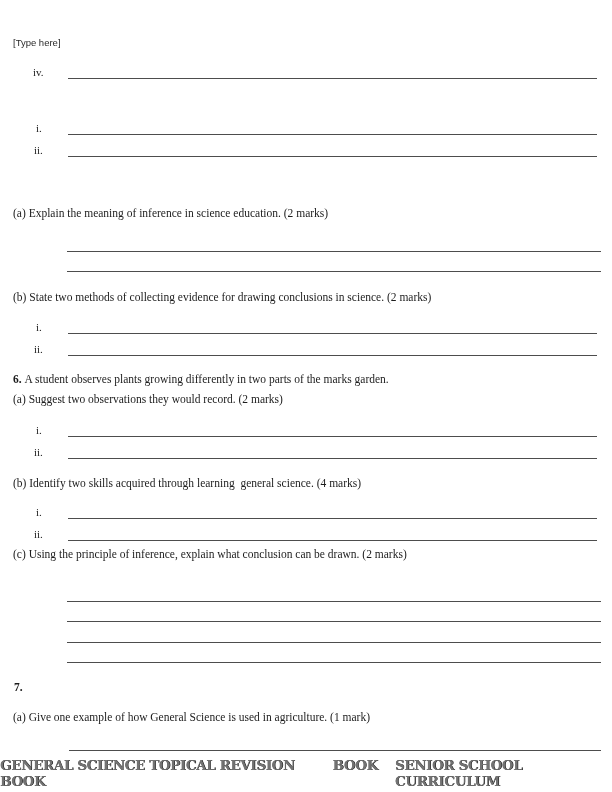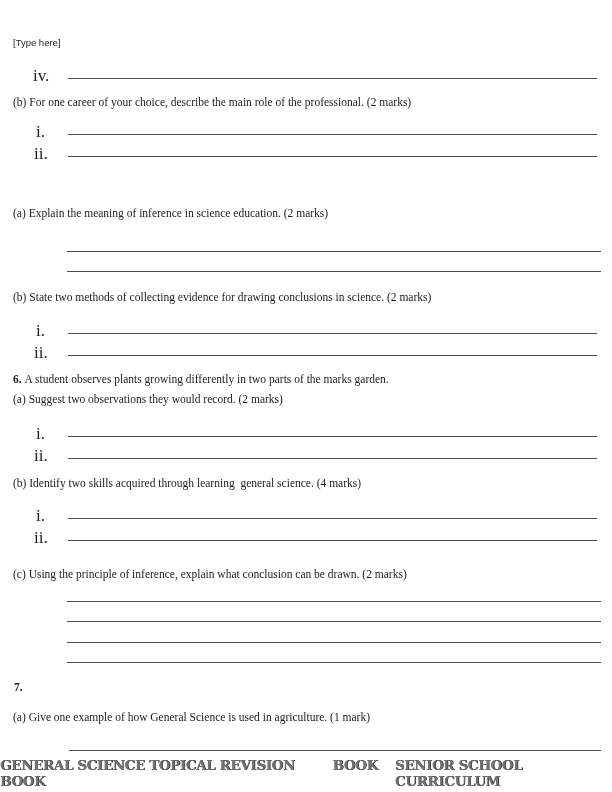--- a/index.html
+++ b/index.html
@@ -19,21 +19,21 @@
     white-space:pre-wrap;
   }
   .bold { font-weight:bold; }
   .note {
     font-family:"Liberation Sans", sans-serif;
     font-size:9.5px;
     color:#2b2b2b;
   }
   .lbl {
     position:absolute;
-    font-size:17px;
+    font-size:11px;
   }
   .wline {
     position:absolute;
     height:1px;
     background:#4d4d4d;
   }
   .q6intro { display:flex; }
   .footer {
     position:absolute;
     left:0; right:0;
@@ -53,21 +53,20 @@
 </head>
 <body>
 
 <div class="page">
 
   <div class="t note" style="left:13px; top:37px;">[Type here]</div>
 
   <div class="lbl" style="left:33px; top:66px;">iv.</div>
   <div class="wline" style="left:68px; top:78px; width:529px;"></div>
 
-  <div class="t" style="left:13px; top:95px;">(b) For one career of your choice, describe the main role of the professional. (2 marks)</div>
   <div class="lbl" style="left:36px; top:122px;">i.</div>
   <div class="wline" style="left:68px; top:134px; width:529px;"></div>
   <div class="lbl" style="left:34px; top:144px;">ii.</div>
   <div class="wline" style="left:68px; top:156px; width:529px;"></div>
 
 
   <div class="t" style="left:13px; top:206px;">(a) Explain the meaning of inference in science education. (2 marks)</div>
   <div class="wline" style="left:67px; top:251px; width:534px;"></div>
   <div class="wline" style="left:67px; top:271px; width:534px;"></div>
 
@@ -86,21 +85,21 @@
   <div class="wline" style="left:68px; top:436px; width:529px;"></div>
   <div class="lbl" style="left:34px; top:446px;">ii.</div>
   <div class="wline" style="left:68px; top:458px; width:529px;"></div>
 
   <div class="t" style="left:13px; top:476px;">(b) Identify two skills acquired through learning  general science. (4 marks)</div>
   <div class="lbl" style="left:36px; top:506px;">i.</div>
   <div class="wline" style="left:68px; top:518px; width:529px;"></div>
   <div class="lbl" style="left:34px; top:528px;">ii.</div>
   <div class="wline" style="left:68px; top:540px; width:529px;"></div>
 
-  <div class="t" style="left:13px; top:567px;text-align:right;">(c) Using the principle of inference, explain what conclusion can be drawn. (2 marks)</div>
+  <div class="t" style="left:13px; top:547px;text-align:right;">(c) Using the principle of inference, explain what conclusion can be drawn. (2 marks)</div>
   <div class="wline" style="left:67px; top:601px; width:534px;"></div>
   <div class="wline" style="left:67px; top:621px; width:534px;"></div>
   <div class="wline" style="left:67px; top:642px; width:534px;"></div>
   <div class="wline" style="left:67px; top:662px; width:534px;"></div>
 
   <div class="t bold" style="left:14px; top:680px;">7.</div>
   <div class="t" style="left:13px; top:710px;">(a) Give one example of how General Science is used in agriculture. (1 mark)</div>
   <div class="wline" style="left:69px; top:750px; width:532px;"></div>
 
   <div class="footer">

